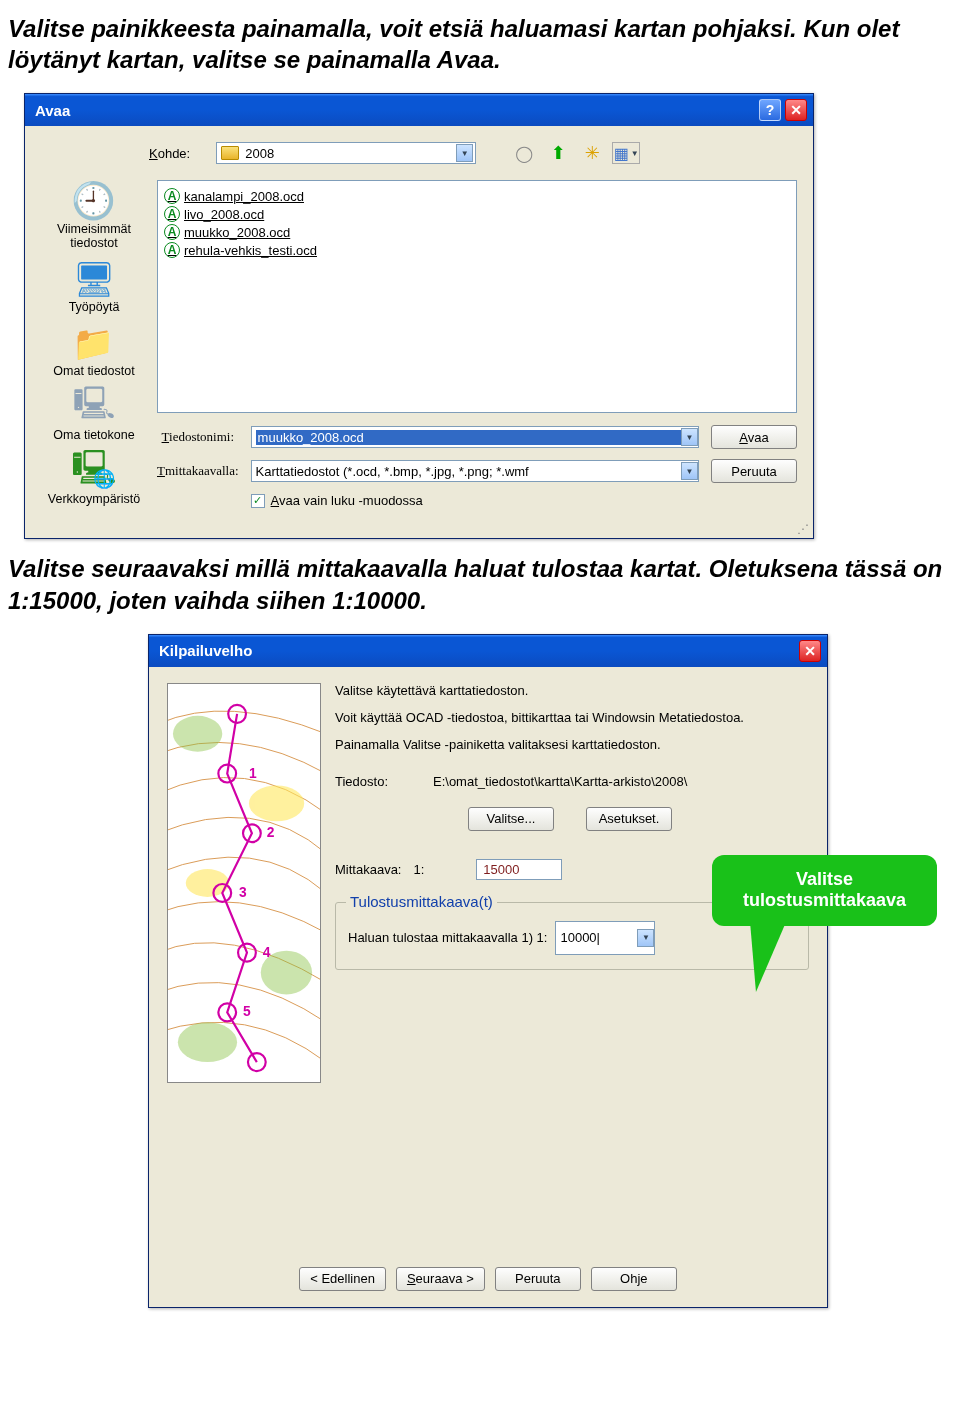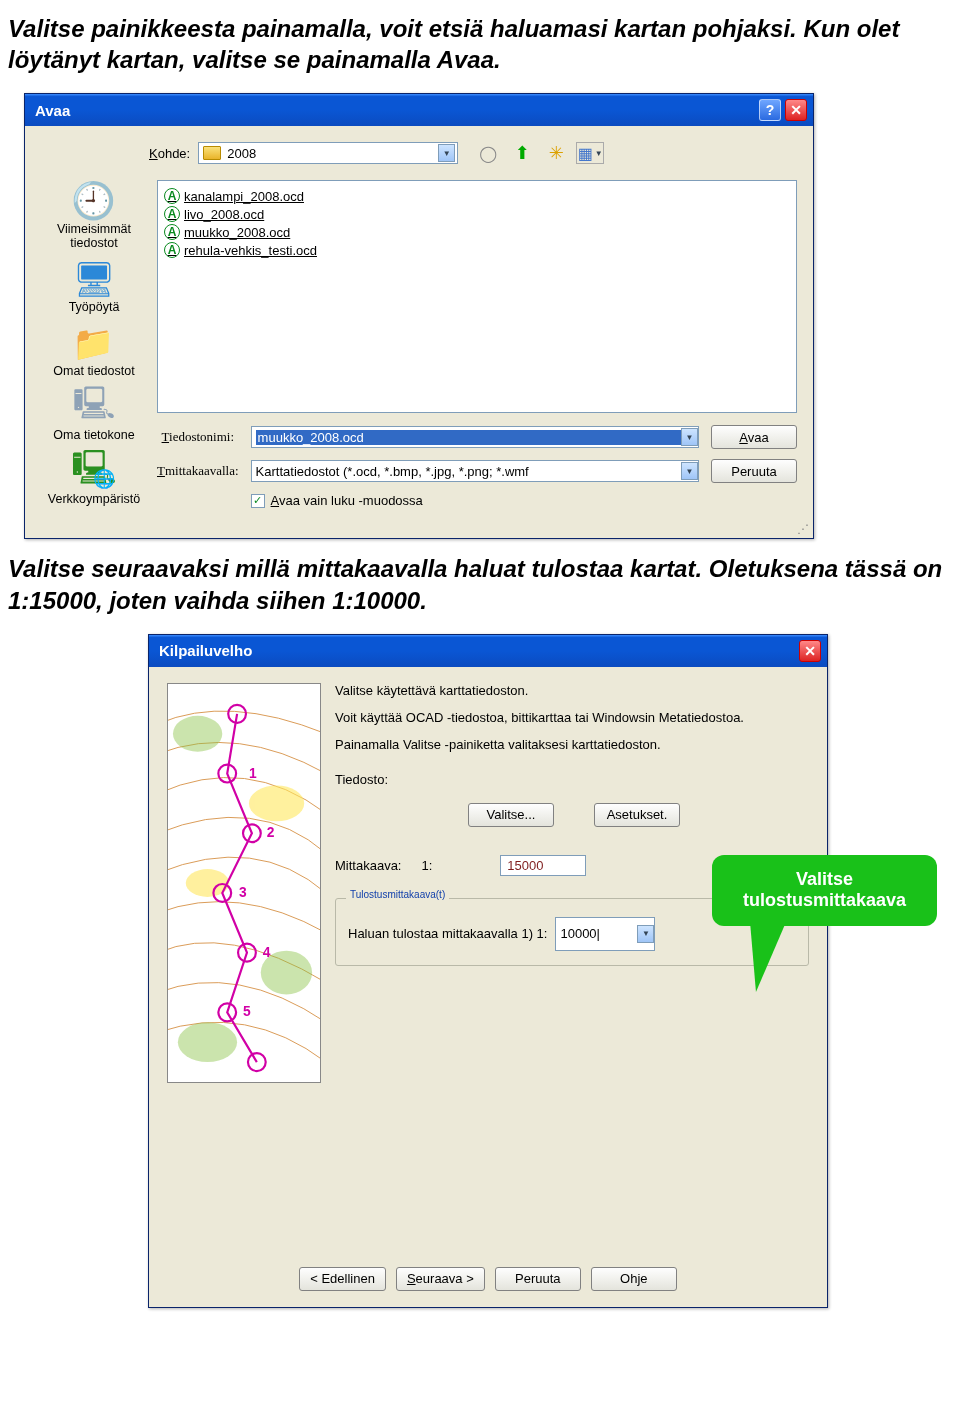--- a/index.html
+++ b/index.html
@@ -50,21 +50,21 @@
   .tb-help { background: linear-gradient(to bottom,#6fa6ff,#2a6ae0); }
   .tb-close {
     background: linear-gradient(to bottom,#f88,#d22);
     border: 1px solid #c00;
   }
 
   
   .open-dialog { width: 790px; margin-left: 16px; }
   .open-body { padding: 14px 16px 14px 14px; }
   .open-toprow {
-    display: flex; align-items: center; gap: 8px; margin-bottom: 14px;
+    display: flex; align-items: center; gap: 26px; margin-bottom: 14px;
     padding-left: 110px;
   }
   .lbl { color: #000; text-align: right; }
   .lbl .ul { text-decoration: underline; }
   .combo {
     display: flex; align-items: center;
     background: #fff;
     border: 1px solid #7f9db9;
     height: 22px;
     padding: 0 2px 0 4px;
@@ -225,41 +225,41 @@
   .wizard-right { flex:1; }
   .wr-p { margin-bottom: 12px; }
   .wr-row { display:flex; align-items:center; gap:8px; margin: 20px 0 16px 0; }
   .wr-row .lbl2 { width: 90px; }
   .wr-row .val-box {
     flex:1;
     background:#ece9d8;
     padding: 2px 0;
     white-space:nowrap; overflow:hidden;
   }
-  .btn-row { display:flex; gap:40px; margin: 10px 0 28px 100px; padding-left: 33px; }
+  .btn-row { display:flex; gap:32px; margin: 10px 0 28px 100px; padding-left: 33px; }
   .scale-box {
     border:1px solid #7f9db9; background:#fff;
     padding: 2px 6px; width:86px;
     color:#7f1d1d;
   }
-  .scale-row { display:flex; align-items:center; gap:20px; margin-bottom: 22px; }
+  .scale-row { display:flex; align-items:center; gap:12px; margin-bottom: 22px; }
 
   .groupbox {
     border:1px solid #b9b9a8;
     border-radius:3px;
     padding: 18px 12px 14px 12px;
     position:relative;
     margin-top: 6px;
   }
   .groupbox .legend {
     position:absolute; top:-10px; left:10px;
     background:#ece9d8;
     padding: 0 4px;
     color: #1240ab;
-    font-size:10px;
+    font-size:15px;
   }
   .out-row { display:flex; align-items:center; gap:8px; }
   .out-combo {
     display:flex; align-items:center;
     border:1px solid #7f9db9; background:#fff;
     padding-left:4px; height:34px; width:100px;
   }
   .out-combo .arrow {
     width:17px; height:18px;
     background: linear-gradient(#cde4ff,#9fc5f7);
@@ -461,20 +461,21 @@
         </svg>
       </div>
 
       <div class="wizard-right">
         <p class="wr-p">Valitse käytettävä karttatiedoston.</p>
         <p class="wr-p">Voit käyttää OCAD -tiedostoa, bittikarttaa tai Windowsin Metatiedostoa.</p>
         <p class="wr-p">Painamalla Valitse -painiketta valitaksesi karttatiedoston.</p>
 
         <div class="wr-row">
           <span class="lbl2">Tiedosto:</span>
+          <span class="val-box">E:\omat_tiedostot\kartta\Kartta-arkisto\2008\</span>
         </div>
 
         <div class="btn-row">
           <button class="xp-button">Valitse...</button>
           <button class="xp-button">Asetukset.</button>
         </div>
 
         <div class="scale-row">
           <span class="lbl2">Mittakaava:</span>
           <span>1:</span>

